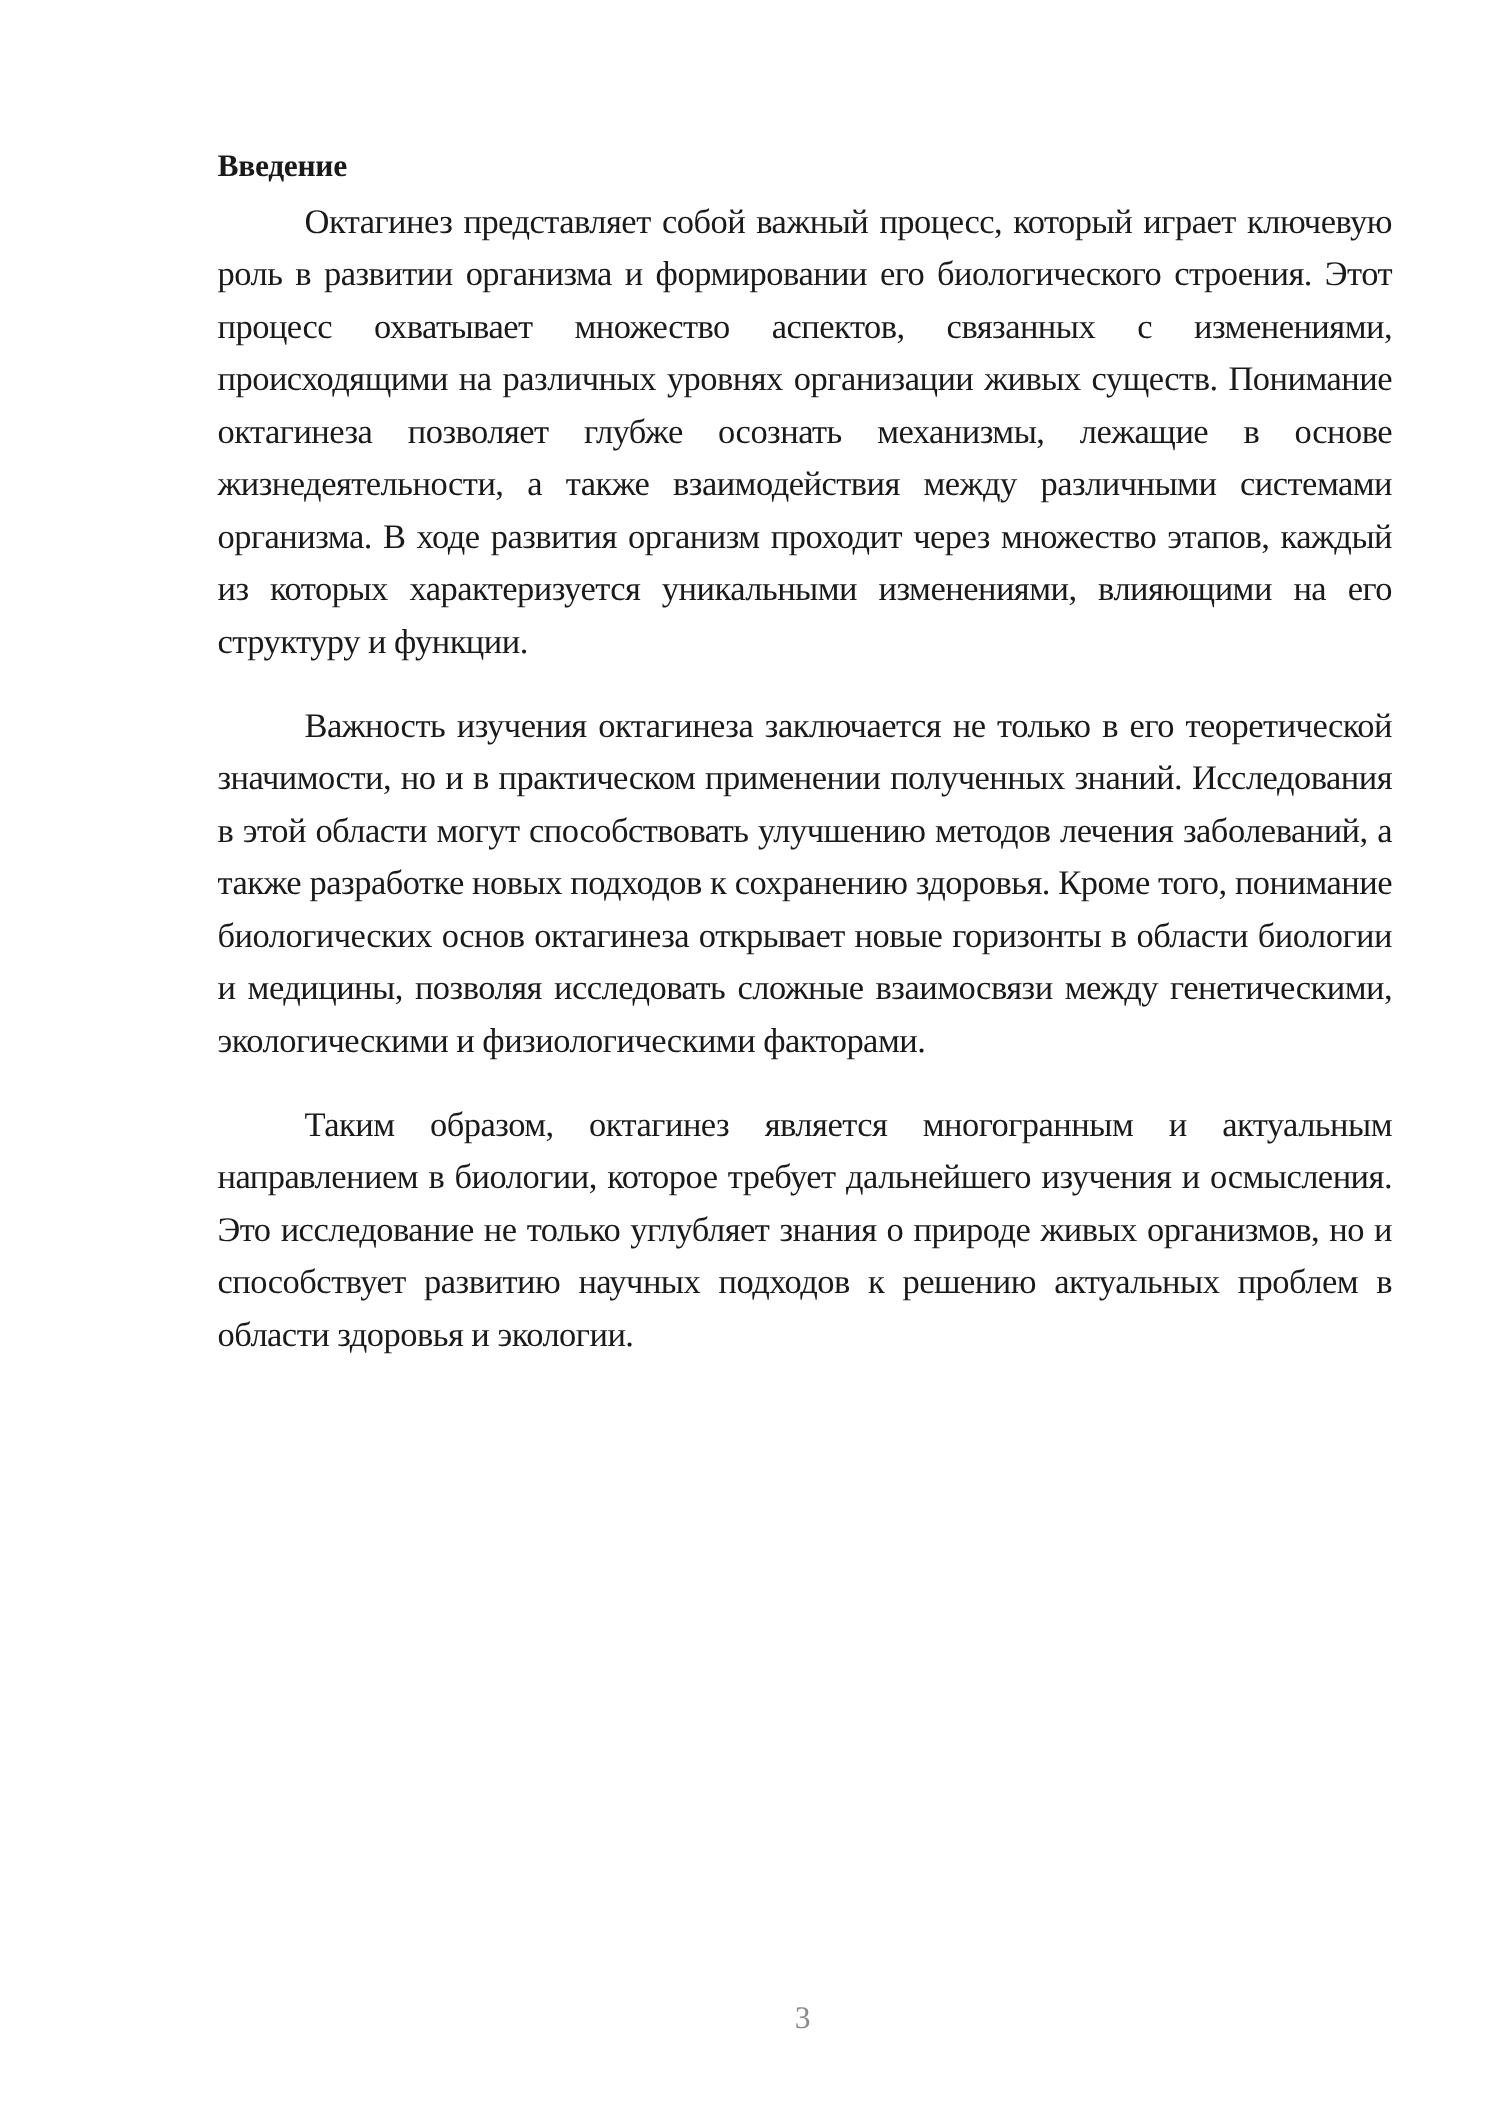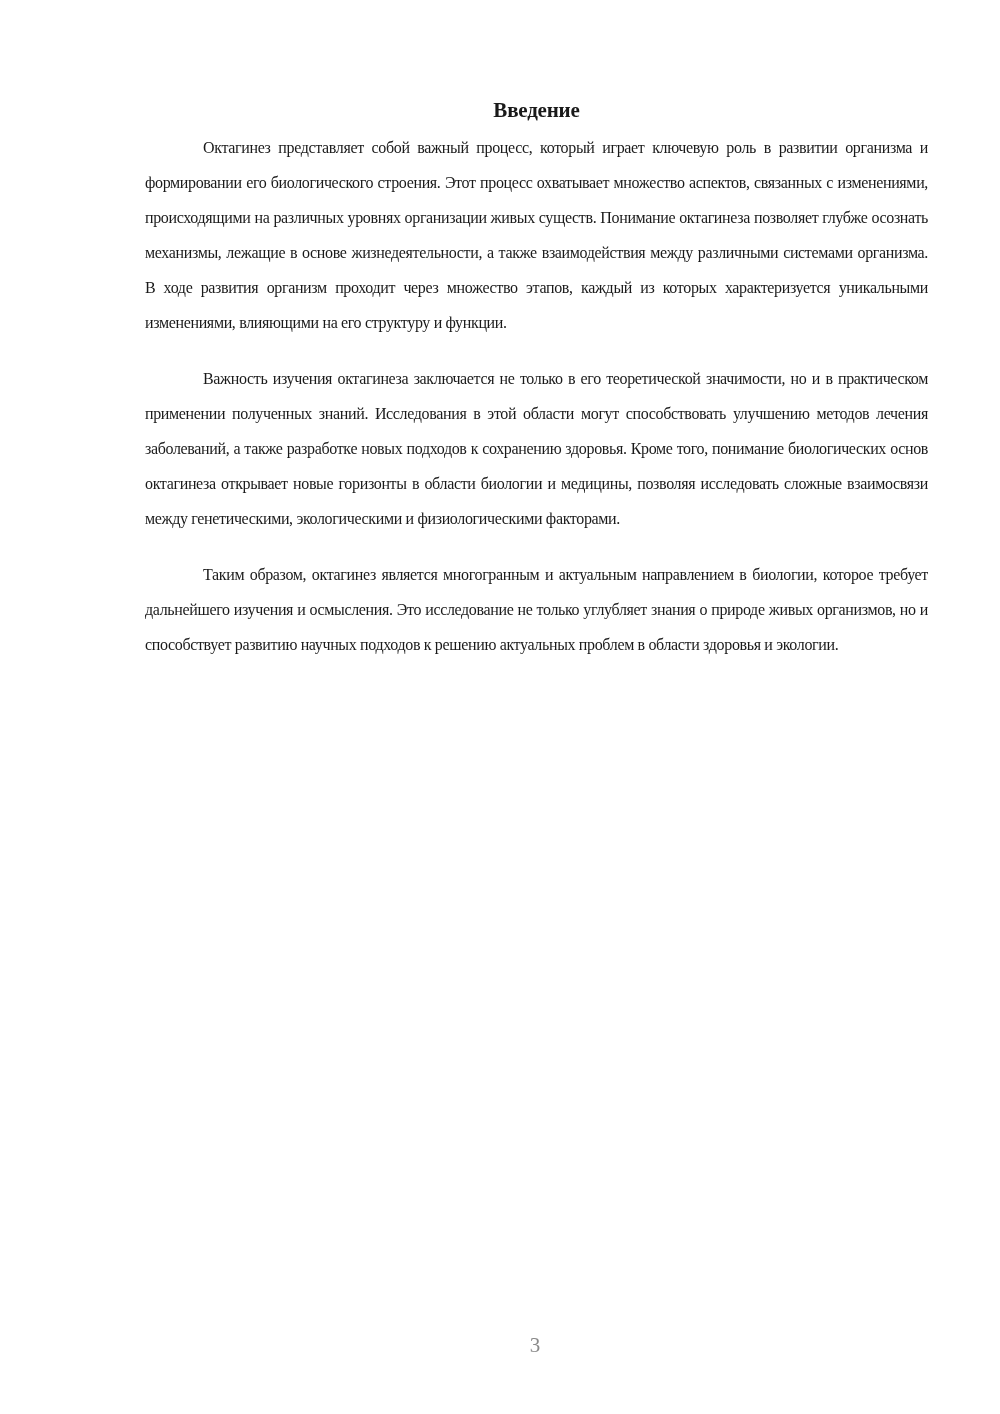--- a/index.html
+++ b/index.html
@@ -22,29 +22,29 @@
       height: 1414px;
       background: #ffffff;
     }
     .content {
       position: absolute;
       left: 145px;
       top: 95px;
       width: 783px;
     }
     .title {
-      text-align: center;
+      text-align: left;
       font-weight: bold;
       font-size: 21px;
       line-height: 30px;
       margin: 0 0 5px 0;
       letter-spacing: -0.2px;
     }
     .para {
-      font-size: 16px;
+      font-size: 23px;
       line-height: 35px;
       text-align: justify;
       text-indent: 58px;
       margin: 0;
       letter-spacing: -0.35px;
       word-spacing: 0px;
     }
     .para + .para {
       margin-top: 21px;
     }

